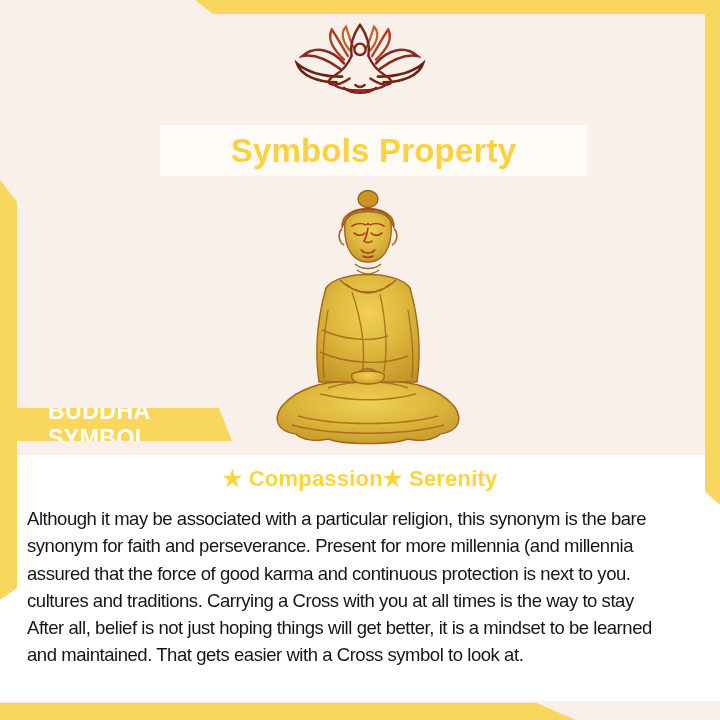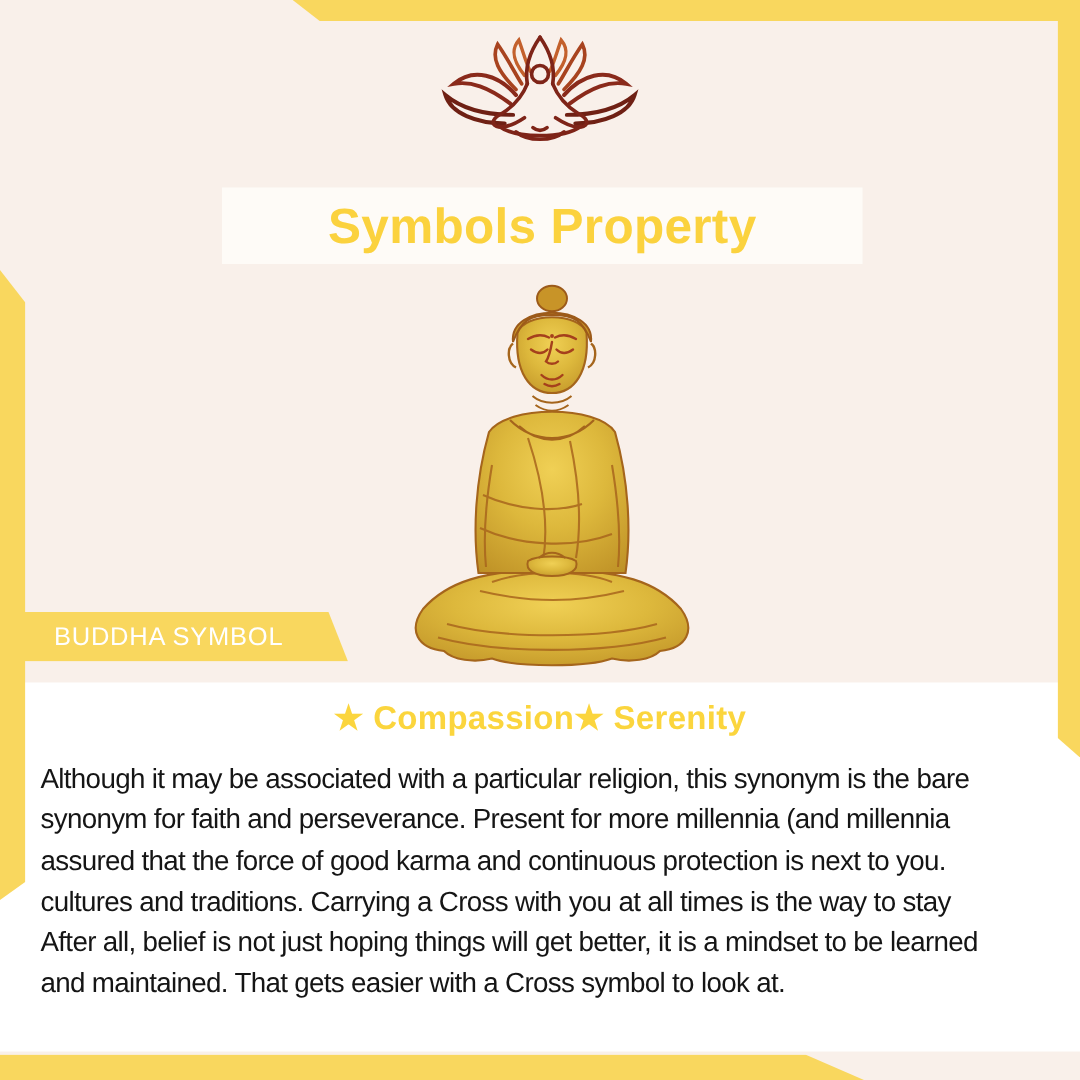--- a/index.html
+++ b/index.html
@@ -21,36 +21,36 @@
   .white-section{position:absolute;left:0;top:455px;width:720px;height:246px;background:#ffffff;}
   
   .logo{position:absolute;left:0;top:22px;width:720px;text-align:center;}
   .logo svg{display:block;margin:0 auto;}
   .brand-name{
     margin-top:4px;font-family:"Liberation Serif",serif;font-size:18px;
     letter-spacing:2.6px;color:#3a322e;font-weight:500;
   }
   
   .title-banner{
-    position:absolute;left:148px;top:125px;width:427px;height:51px;
+    position:absolute;left:160px;top:125px;width:427px;height:51px;
     background:#fefbf7;display:flex;align-items:center;justify-content:center;
   }
   .page-title{
     font-size:33px;font-weight:700;color:#fbd23e;letter-spacing:.2px;
   }
   
   .buddha{position:absolute;left:262px;top:182px;}
   
   .symbol-label{
     position:absolute;left:0;top:408px;width:232px;height:33px;
     background:#f9d75e;display:flex;align-items:center;
     clip-path:polygon(0 0,94.4% 0,100% 100%,0 100%);
   }
   .symbol-label span{
-    padding-left:36px;color:#ffffff;font-size:17px;font-weight:400;letter-spacing:.5px;
+    padding-left:48px;color:#ffffff;font-size:23px;font-weight:700;letter-spacing:.5px;
   }
   
   .subtitle{
     position:absolute;left:0;top:466px;width:720px;text-align:center;
     color:#fbd53d;font-size:22px;font-weight:700;letter-spacing:.2px;
   }
   
   .description{
     position:absolute;left:27px;top:505px;width:676px;color:#151515;
     font-size:18.5px;font-weight:500;letter-spacing:-0.45px;

